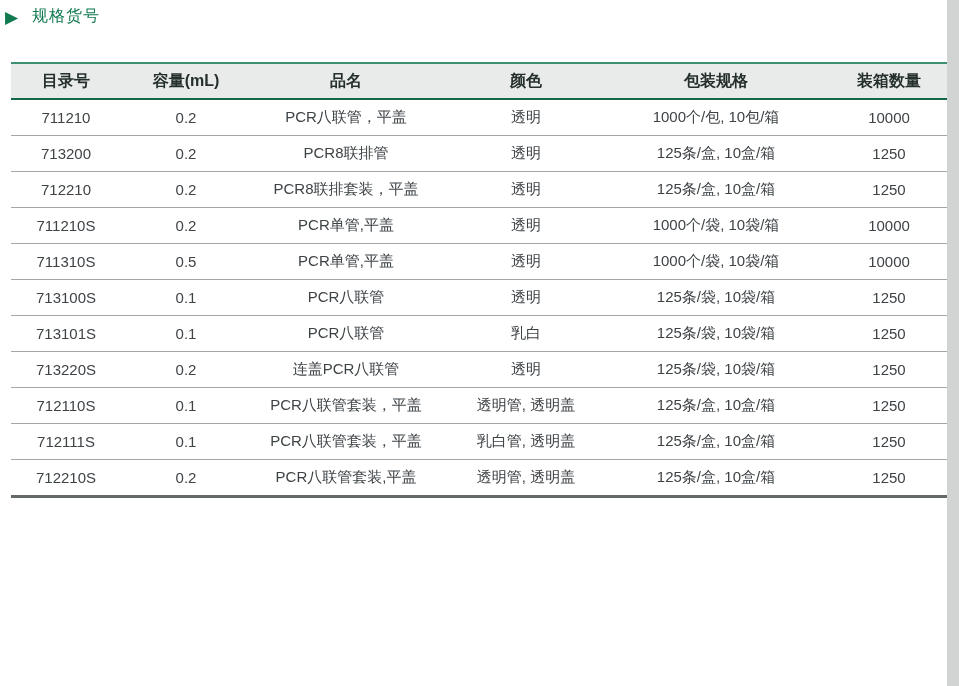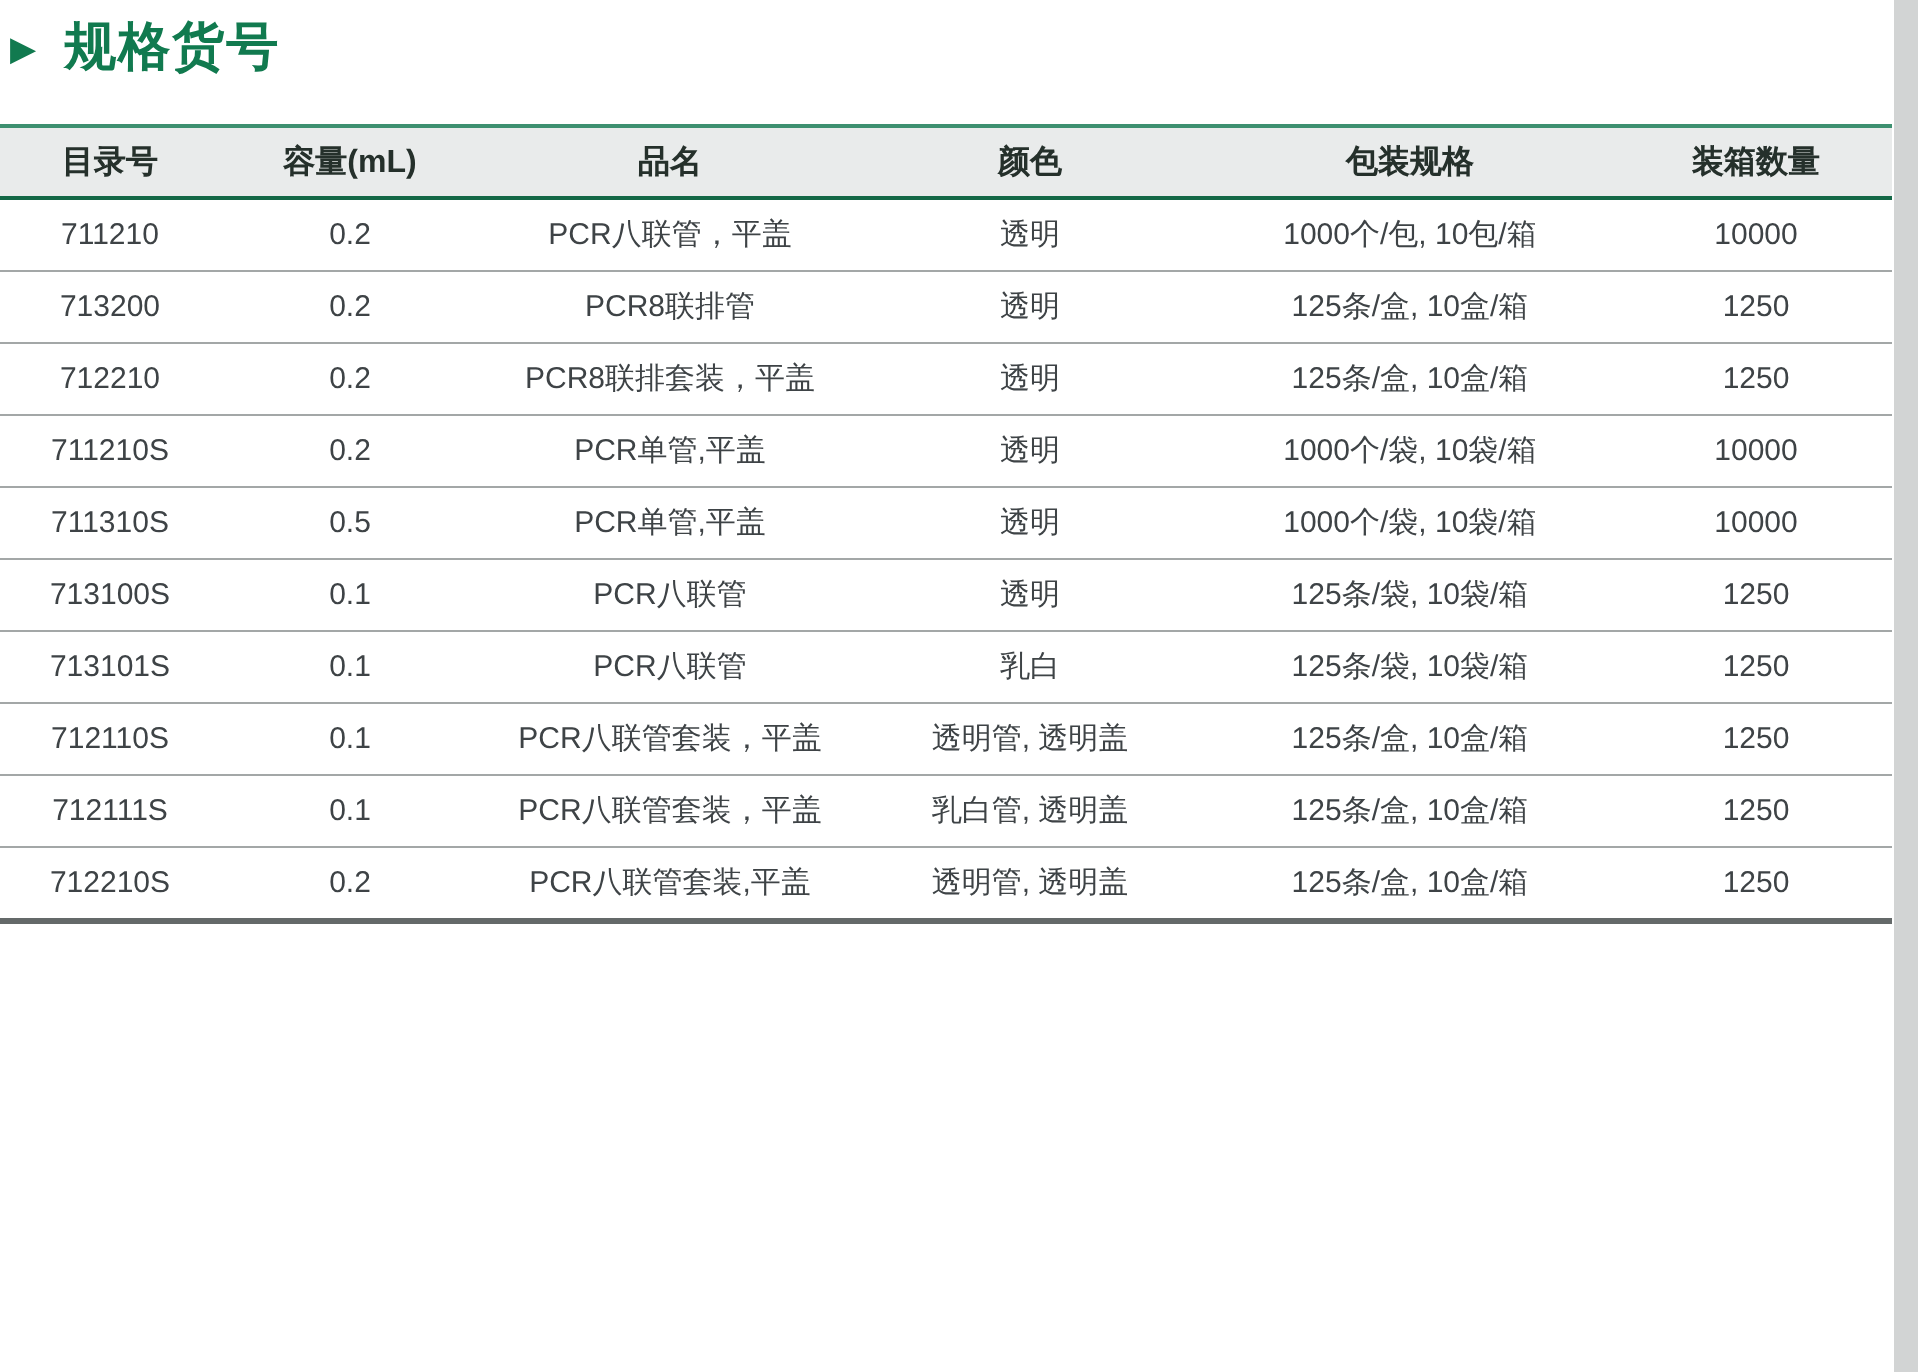--- a/index.html
+++ b/index.html
@@ -34,30 +34,30 @@
     gap: 14px;
   }
   .tri-icon {
     font-size: 17px;
     line-height: 1;
     color: #117a4f;
     transform: translateY(1px);
   }
   .section-title h1 {
     margin: 0;
-    font-size: 26px;
-    font-weight: bold;
+    font-size: 16px;
+    font-weight: normal;
     letter-spacing: 1px;
     color: #117a4f;
   }
   
   .spec-table {
     position: absolute;
     top: 62px;
-    left: 0;
+    left: 11px;
     width: 946px;
     border-collapse: collapse;
     table-layout: fixed;
   }
   .spec-table thead th {
     background: #e9ebeb;
     border-top: 2px solid #3d9070;
     border-bottom: 2px solid #14684679;
     border-bottom: 2px solid #146846;
     height: 34px;
@@ -160,20 +160,28 @@
   </tr>
         <tr>
     <td>713101S</td>
     <td>0.1</td>
     <td>PCR八联管</td>
     <td>乳白</td>
     <td>125条/袋, 10袋/箱</td>
     <td>1250</td>
   </tr>
         <tr>
+    <td>713220S</td>
+    <td>0.2</td>
+    <td>连盖PCR八联管</td>
+    <td>透明</td>
+    <td>125条/袋, 10袋/箱</td>
+    <td>1250</td>
+  </tr>
+        <tr>
     <td>712110S</td>
     <td>0.1</td>
     <td>PCR八联管套装，平盖</td>
     <td>透明管, 透明盖</td>
     <td>125条/盒, 10盒/箱</td>
     <td>1250</td>
   </tr>
         <tr>
     <td>712111S</td>
     <td>0.1</td>

